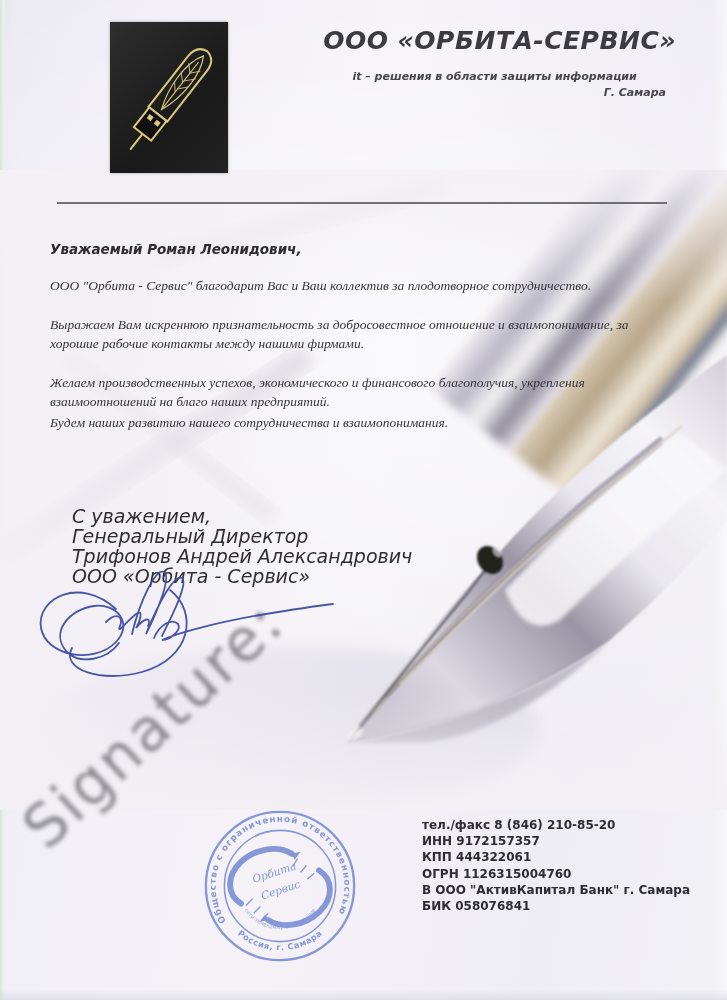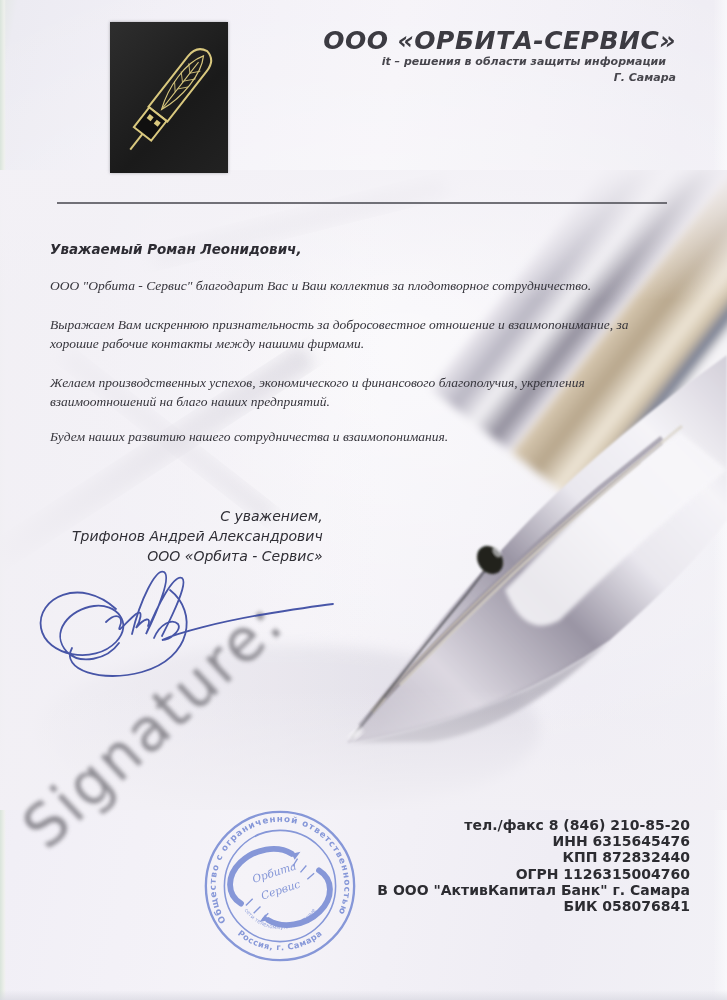--- a/index.html
+++ b/index.html
@@ -18,47 +18,47 @@
     background:linear-gradient(0deg,#d8d8e1,rgba(216,216,225,0));opacity:.7;}
 
   .photo{position:absolute;left:0;top:170px;width:727px;height:640px;z-index:1;}
 
   .logo{position:absolute;left:110px;top:22px;width:118px;height:151px;z-index:3;
     background:linear-gradient(135deg,#2e2e2e,#1a1a1a 60%,#222);box-shadow:0 0 3px rgba(60,60,70,.4);}
   .logo svg{width:100%;height:100%;}
 
   .header{position:absolute;right:51px;top:26px;text-align:right;z-index:3;color:#3c3b42;}
   .header .title{font-size:25px;font-weight:bold;font-style:italic;letter-spacing:.5px;white-space:nowrap;}
-  .header .tagline{font-size:11px;font-weight:bold;font-style:italic;margin-top:0;margin-right:10px;color:#47464d;}
-  .header .city{font-size:11px;font-weight:bold;font-style:italic;margin-top:3px;color:#47464d;}
+  .header .tagline{font-size:11px;font-weight:bold;font-style:italic;margin-top:15px;margin-right:10px;color:#47464d;text-align:center;}
+  .header .city{font-size:11px;font-weight:bold;font-style:italic;margin-top:3px;margin-right:10px;color:#47464d;}
 
   .divider{position:absolute;left:57px;top:202px;width:610px;height:1.5px;background:#595960;opacity:.85;z-index:3;}
 
   .body-text{position:absolute;left:50px;top:240px;width:598px;z-index:3;
     font-family:"Liberation Serif","DejaVu Serif",serif;font-style:italic;
     font-size:13.5px;line-height:19px;color:#36353c;}
   .body-text .salutation{font-family:"DejaVu Sans","Liberation Sans",sans-serif;
     font-weight:bold;font-style:italic;font-size:13.5px;color:#2d2c33;margin:0 0 17px 0;}
   .body-text p{margin:0 0 20px 0;}
-  .body-text p.p3{margin-bottom:16px;}
+  .body-text p.p3{margin-bottom:2px;}
 
   .sig-block{position:absolute;left:72px;top:506px;z-index:3;
-    font-style:italic;font-size:14px;line-height:20px;color:#2f2e35;text-align:right;}
+    font-style:italic;font-size:19px;line-height:20px;color:#2f2e35;}
 
   .watermark{position:absolute;left:10px;top:812px;z-index:2;
     font-size:58px;letter-spacing:3px;color:#6f6d74;opacity:.78;
     transform:rotate(-43deg);transform-origin:left top;
     filter:blur(2.1px);white-space:nowrap;font-weight:normal;}
 
   .signature-svg{position:absolute;left:20px;top:560px;width:320px;height:125px;z-index:4;}
   .stamp-svg{position:absolute;left:200px;top:806px;width:160px;height:160px;z-index:5;
     filter:blur(.4px);opacity:.93;}
 
-  .footer{position:absolute;right:37px;top:817px;z-index:3;text-align:right;
-    font-weight:bold;font-size:14px;line-height:16.2px;color:#2c2c31;}
+  .footer{position:absolute;right:37px;top:817px;z-index:3;text-align:left;
+    font-weight:bold;font-size:12px;line-height:16.2px;color:#2c2c31;}
 </style>
 </head>
 <body>
 
 <div class="page">
 
   <svg class="photo" viewBox="0 0 727 640" preserveAspectRatio="none">
     <defs>
       <linearGradient id="gNib" x1="0" y1="1" x2="1" y2="0">
         <stop offset="0" stop-color="#b7b2bf"></stop>
@@ -167,20 +167,21 @@
   <div class="body-text">
     <div class="salutation">Уважаемый Роман Леонидович,</div>
     <p class="p1">ООО "Орбита - Сервис" благодарит Вас и Ваш коллектив за плодотворное сотрудничество.</p>
     <p class="p2">Выражаем Вам искреннюю признательность за добросовестное отношение и взаимопонимание, за хорошие рабочие контакты между нашими фирмами.</p>
     <p class="p3">Желаем производственных успехов, экономического и финансового благополучия, укрепления взаимоотношений на благо наших предприятий.</p>
     <p class="p4">Будем наших развитию нашего сотрудничества и взаимопонимания.</p>
   </div>
 
   <div class="sig-block">
     <div>С уважением,</div>
+    <div>Генеральный  Директор</div>
     <div>Трифонов Андрей Александрович</div>
     <div>ООО «Орбита - Сервис»</div>
   </div>
 
   <div class="watermark">Signature:</div>
 
   <svg class="signature-svg" viewBox="0 0 320 125">
     <g stroke="#3e4da3" stroke-width="1.8" fill="none" stroke-linecap="round" opacity=".95">
       <path d="M96,49 C60,16 16,38 21,68 C26,96 74,105 96,82 C114,63 96,43 74,46 C50,49 29,72 47,92 C60,105 87,100 99,83"></path>
       <path d="M86,62 C96,52 104,56 100,66 C96,76 108,60 116,54 C124,48 120,62 116,68 C124,58 132,56 128,66"></path>
@@ -220,22 +221,22 @@
       </g>
       <g stroke="none" font-style="italic" font-family="'DejaVu Serif','Liberation Serif',serif" font-size="11">
         <text x="55" y="79" transform="rotate(-18 55 79)">Орбита</text>
         <text x="64" y="96" transform="rotate(-18 64 96)">Сервис</text>
       </g>
     </g>
   </svg>
 
   <div class="footer">
     <div>тел./факс 8 (846) 210-85-20</div>
-    <div>ИНН 6315645476</div>
-    <div>КПП 872832440</div>
+    <div>ИНН 9172157357</div>
+    <div>КПП 444322061</div>
     <div>ОГРН 1126315004760</div>
     <div>В ООО "АктивКапитал Банк" г. Самара</div>
     <div>БИК 058076841</div>
   </div>
 
   <div class="edge-left"></div>
   <div class="edge-right"></div>
   <div class="edge-bottom"></div>
 </div>
 

